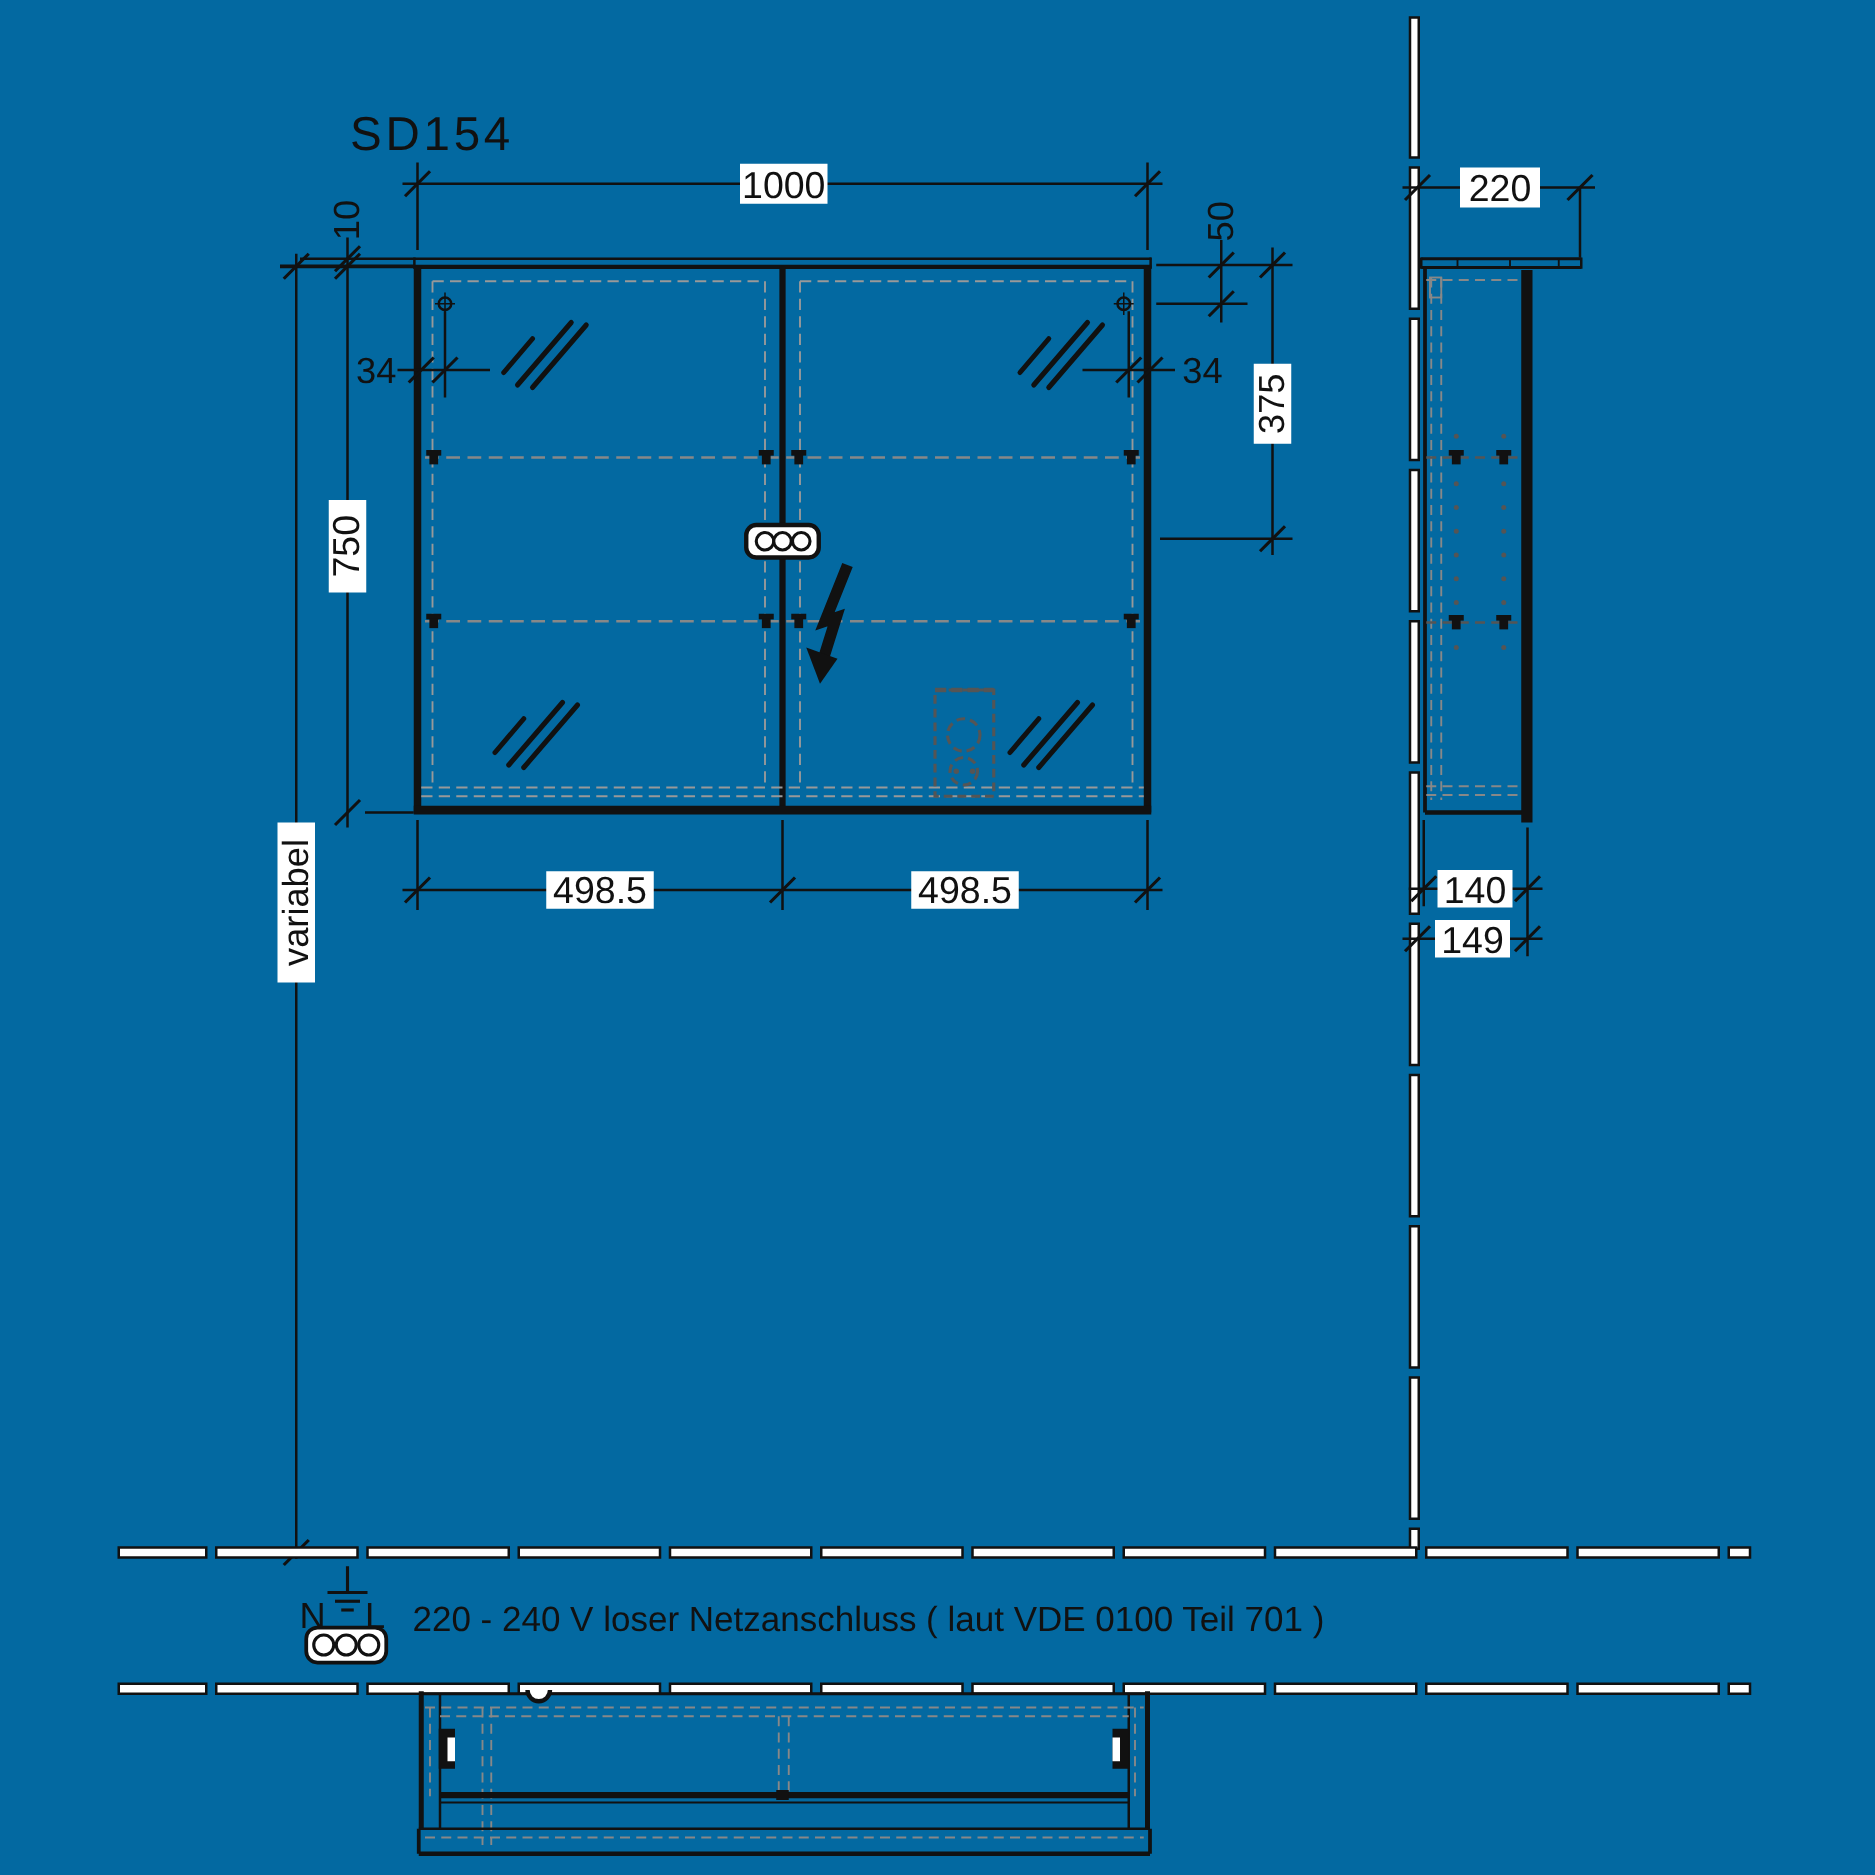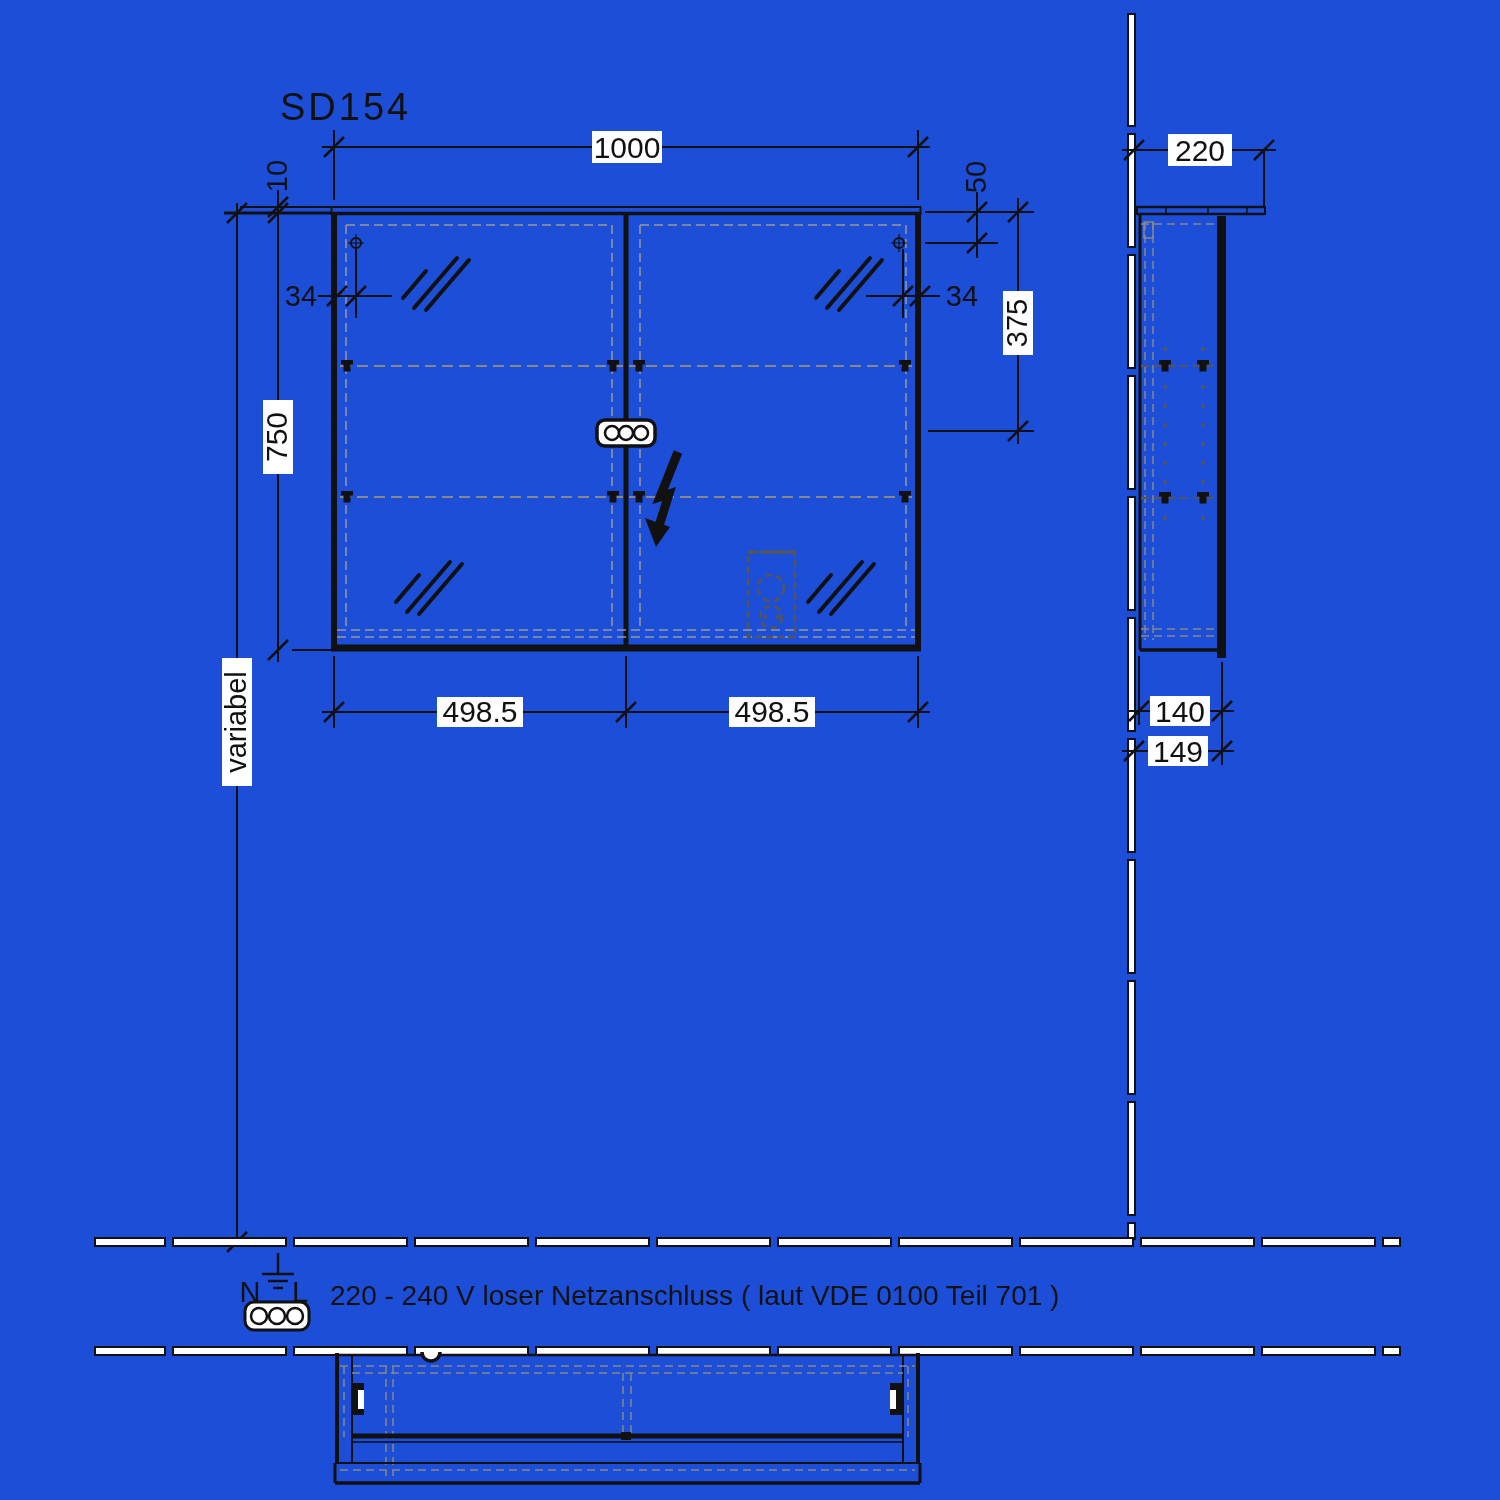--- a/index.html
+++ b/index.html
@@ -1,16 +1,16 @@
 <!DOCTYPE html>
 <html><head>
 <meta charset="utf-8">
 <style>
   html,body{margin:0;padding:0;background:#fff;}
-  .stage{position:relative;width:1500px;height:1500px;background:#1d4ed8;overflow:hidden;}
+  .stage{position:relative;width:1500px;height:1500px;background:#0369a1;overflow:hidden;}
   svg{display:block;}
   text{font-family:"Liberation Sans","DejaVu Sans",sans-serif;fill:#111;}
   .dim-label{font-size:30px;}
   .dim-label-sm{font-size:29px;}
   .title-label{font-size:38px;letter-spacing:3px;}
   .note-label{font-size:28px;}
   .nl-label{font-size:29px;}
 </style>
 </head>
 <body>

